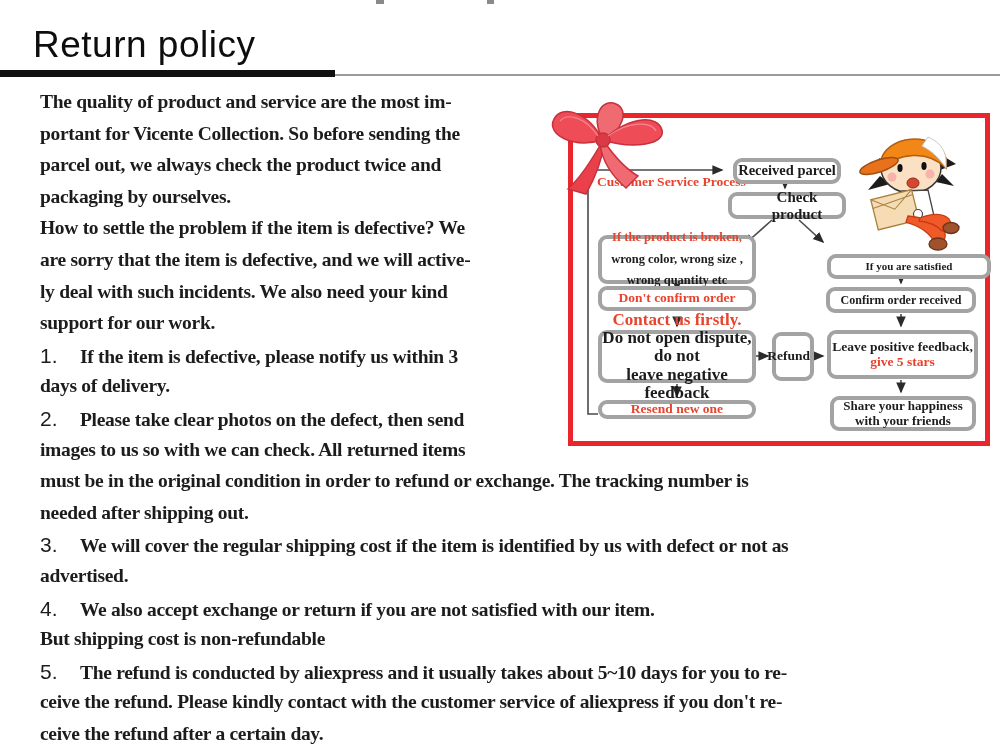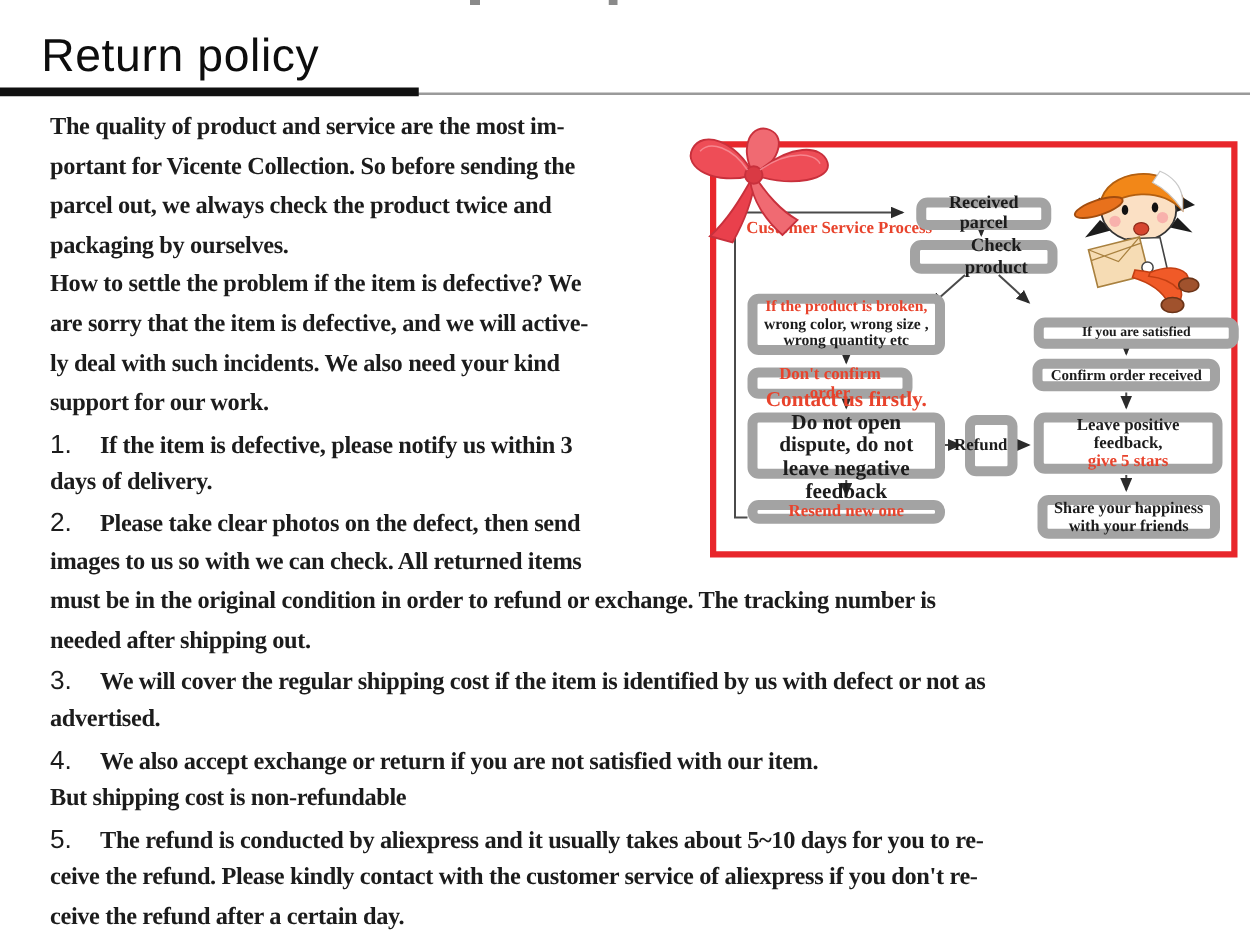--- a/index.html
+++ b/index.html
@@ -19,21 +19,21 @@
   .text-block { position:absolute; left:40px; top:91px; width:950px; z-index:1; }
   .line { height:31.6px; white-space:nowrap; font-weight:bold; font-size:19.5px;
     letter-spacing:-0.3px; color:#1c1c1c; }
   .num { display:inline-block; width:40px; font-family:"Liberation Sans", sans-serif;
     font-weight:400; font-size:21px; letter-spacing:0; color:#1c1c1c; }
 
   
   .chart { position:absolute; left:568px; top:113px; width:422px; height:333px;
     border:5px solid #e8262b; background:#fff; z-index:2; }
   .chart svg.wires { position:absolute; left:0; top:0; }
-  .fbox { position:absolute; background:#fff; border:8px solid #a3a3a3; border-radius:9px;
+  .fbox { position:absolute; background:#fff; border:4px solid #a3a3a3; border-radius:9px;
     display:flex; flex-direction:column; justify-content:center; align-items:center;
     text-align:center; font-weight:bold; color:#1c1c1c; line-height:1.08; }
   .red { color:#e8432c; }
   .fc-label { position:absolute; left:24px; top:56px; font-weight:bold; font-size:13.5px;
     color:#e8432c; letter-spacing:0; white-space:nowrap; }
 
   
   .bow { position:absolute; left:540px; top:92px; z-index:4; }
   .boy { position:absolute; left:283px; top:4px; }
 </style>
@@ -99,27 +99,27 @@
     <div class="fc-label">Customer Service Process</div>
 
     <div class="fbox" style="left:160px; top:40px; width:108px; height:26px; font-size:14.5px;">
       <span>Received parcel</span>
       </div>
 
     <div class="fbox" style="left:155px; top:74px; width:118px; height:27px; font-size:15px;padding-left:20px;">
       <span>Check product</span>
       </div>
 
-    <div class="fbox" style="left:25px; top:117px; width:158px; height:49px; font-size:12.5px;">
+    <div class="fbox" style="left:25px; top:117px; width:158px; height:49px; font-size:12.5px;gap:8px;">
       <span class="red">If the product is broken,</span>
       <span>wrong color, wrong size ,</span>
       <span>wrong quantity etc</span>
       </div>
 
-    <div class="fbox" style="left:25px; top:176px; width:132px; height:25px; font-size:13.5px;align-items:flex-end;">
+    <div class="fbox" style="left:25px; top:168px; width:158px; height:25px; font-size:13.5px;">
       <span class="red">Don't confirm order</span>
       </div>
 
     <div class="fbox" style="left:25px; top:212px; width:158px; height:53px; font-size:17px;">
       <span class="red">Contact us firstly.</span>
       <span>Do not open dispute, do not</span>
       <span>leave negative feedback</span>
       </div>
 
     <div class="fbox" style="left:199px; top:214px; width:42px; height:49px; font-size:13.5px;align-items:flex-end;">

